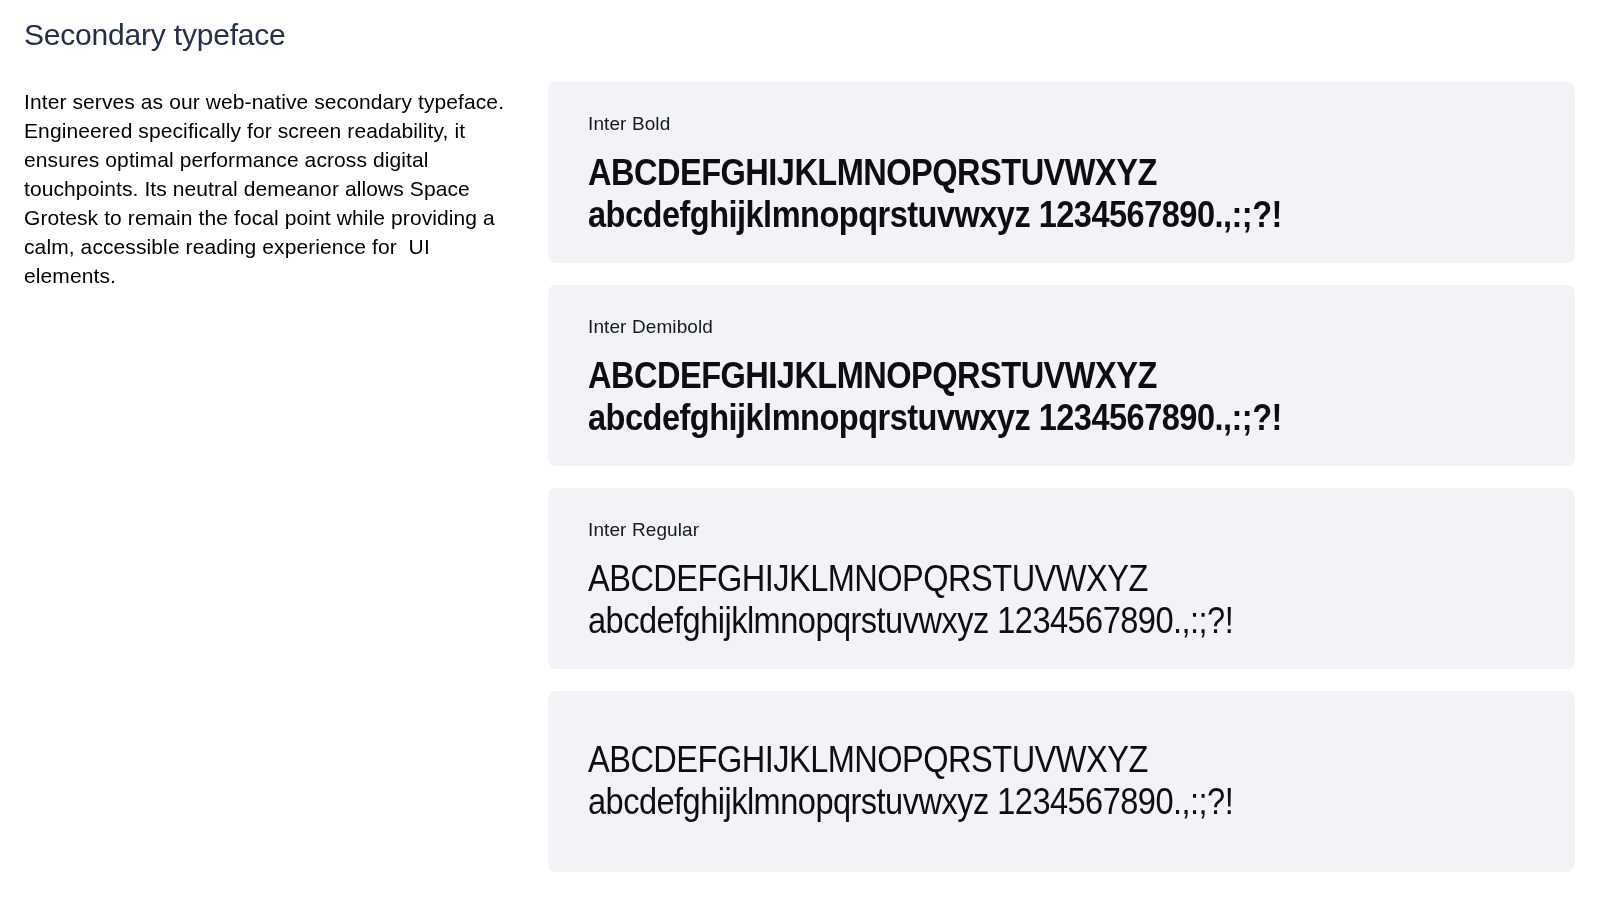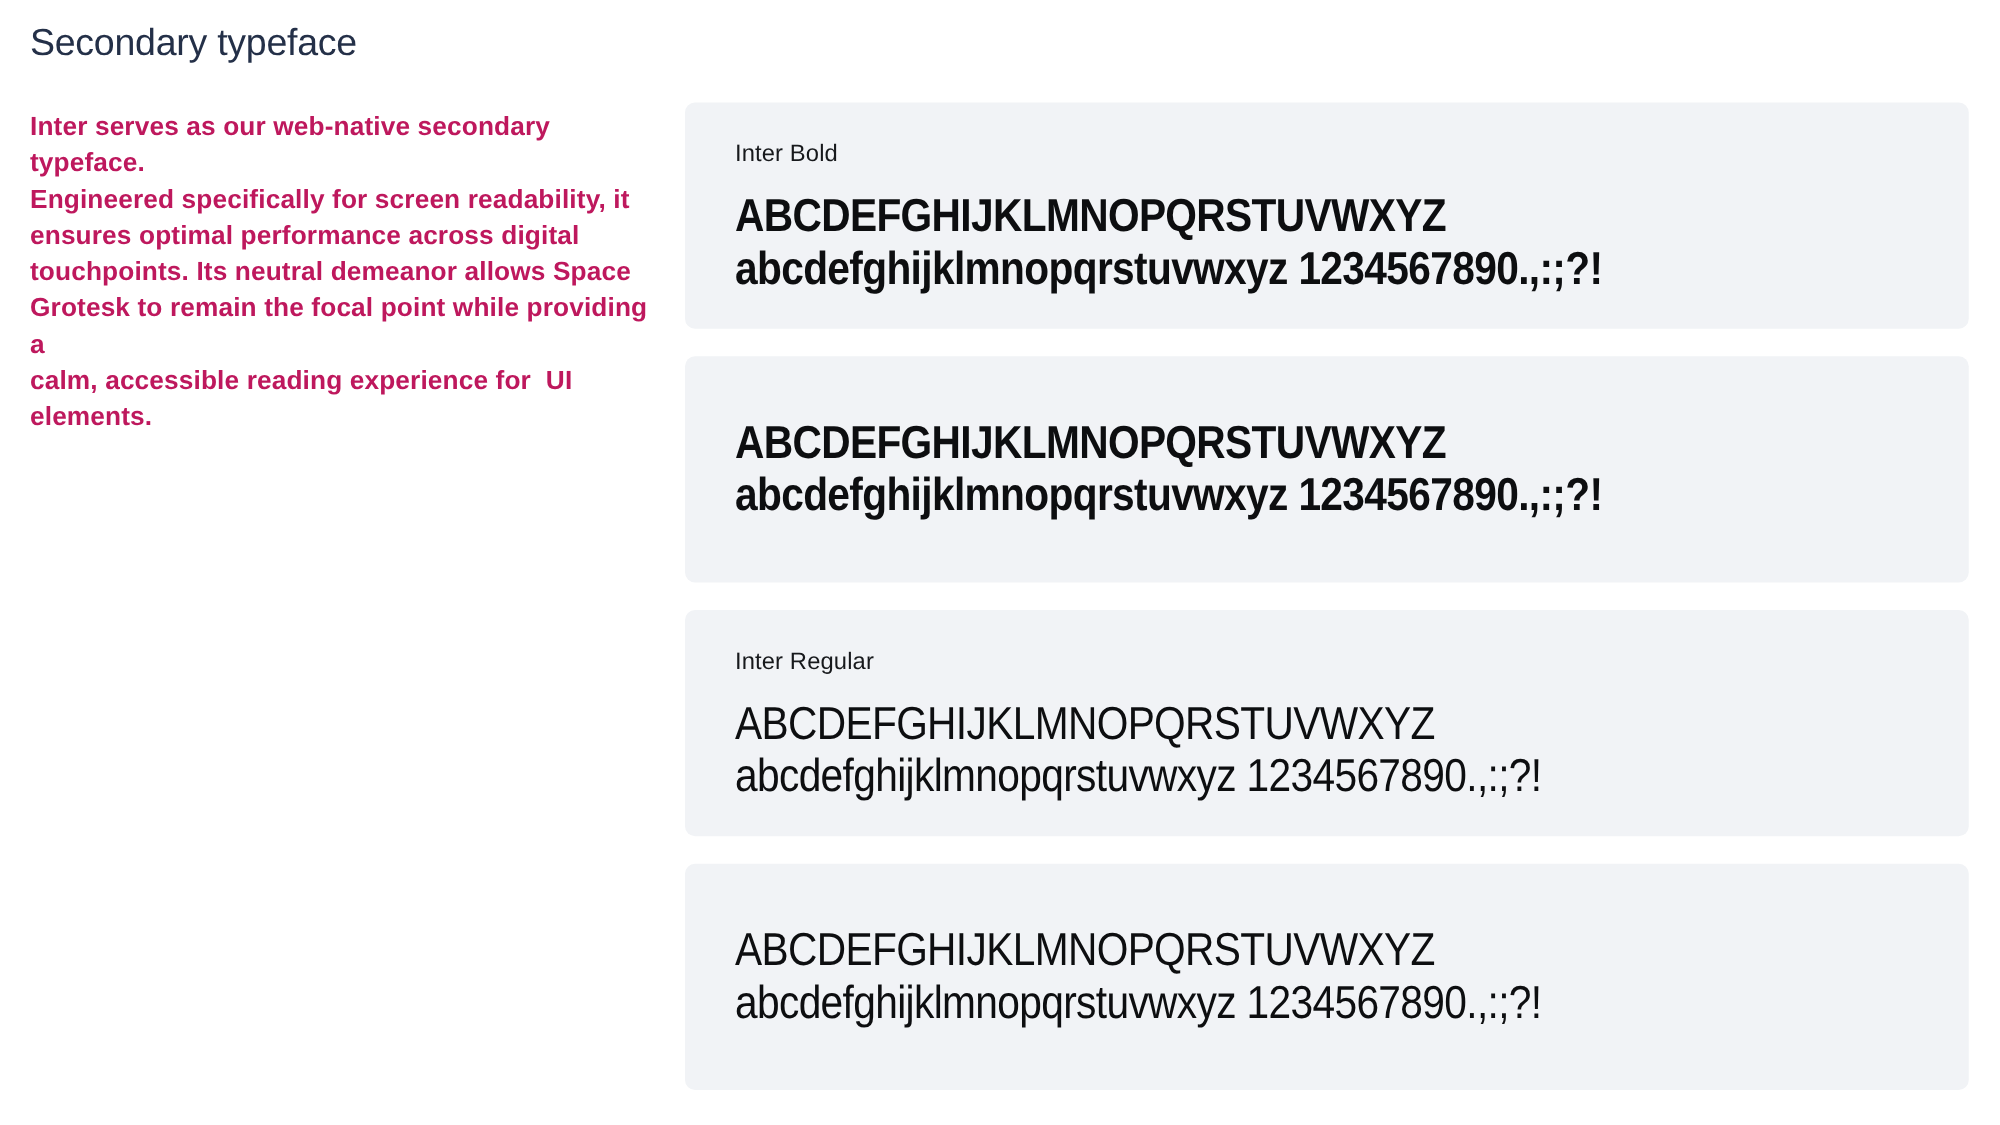--- a/index.html
+++ b/index.html
@@ -32,22 +32,22 @@
     font-weight: 500;
     letter-spacing: -0.2px;
     color: #243048;
     line-height: 1.1;
   }
 
   .intro-body {
     margin-top: 36px;
     font-size: 21px;
     line-height: 29px;
-    font-weight: 700;
-    color: #be185d;
+    font-weight: 400;
+    color: #000000;
     letter-spacing: 0.1px;
     white-space: pre-wrap; 
   }
 
   
   .cards {
     position: absolute;
     left: 548px;
     right: 25px;
     top: 82px;
@@ -101,20 +101,21 @@
 
     <div class="card">
       <div class="card-label">Inter Bold</div>
       <div class="specimen" style="font-weight: 700;">
         <div>ABCDEFGHIJKLMNOPQRSTUVWXYZ</div>
         <div>abcdefghijklmnopqrstuvwxyz 1234567890.,:;?!</div>
       </div>
     </div>
 
     <div class="card">
+      <div class="card-label">Inter Demibold</div>
       <div class="specimen" style="font-weight: 600;">
         <div>ABCDEFGHIJKLMNOPQRSTUVWXYZ</div>
         <div>abcdefghijklmnopqrstuvwxyz 1234567890.,:;?!</div>
       </div>
     </div>
 
     <div class="card">
       <div class="card-label">Inter Regular</div>
       <div class="specimen" style="font-weight: 500;">
         <div>ABCDEFGHIJKLMNOPQRSTUVWXYZ</div>

